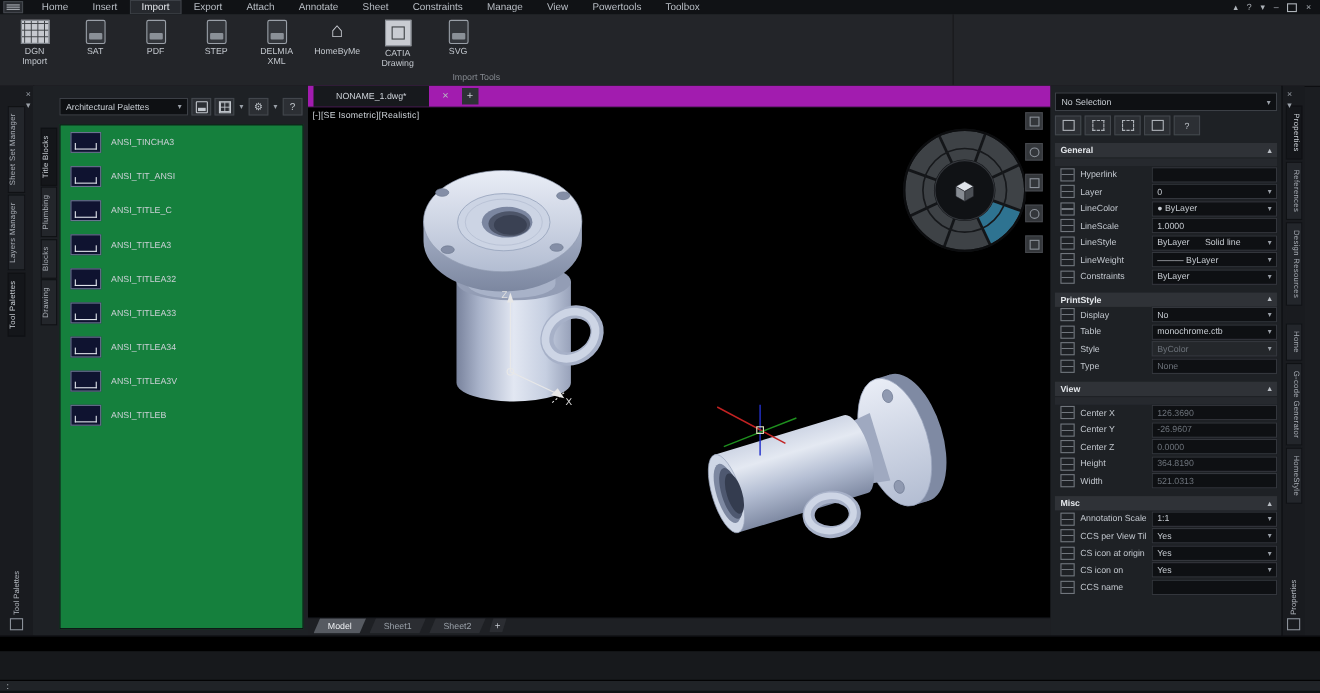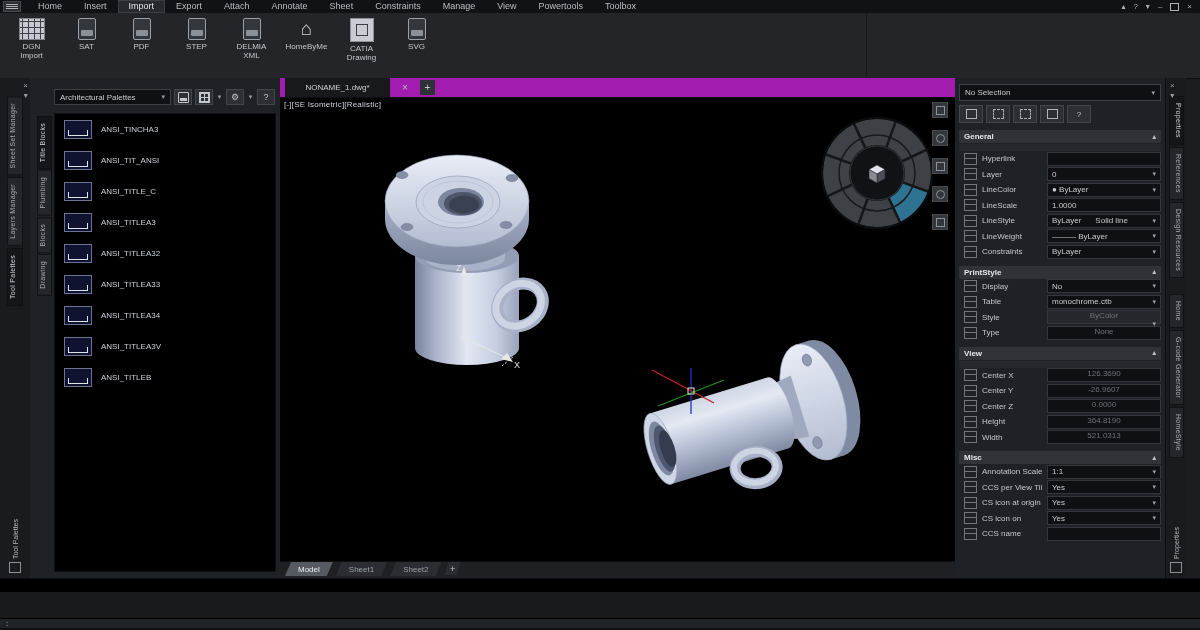--- a/index.html
+++ b/index.html
@@ -44,21 +44,21 @@
   .palette-header{position:absolute;left:24px;top:10px;right:5px;height:18px;display:flex;gap:3px;align-items:center;}
   .palette-dd{flex:1;height:16px;background:#0e1013;border:1px solid #3c4046;color:#c7ccd2;font-size:8px;display:flex;align-items:center;padding:0 5px;box-sizing:border-box;}
   .palette-dd .arrow{margin-left:auto;font-size:7px;color:#9aa0a8;}
   .pbtn{width:18px;height:16px;background:#2c2f34;border:1px solid #42464c;color:#c2c7cd;font-size:9px;display:flex;align-items:center;justify-content:center;box-sizing:border-box;}
   .pbtn .disk{width:9px;height:9px;border:1px solid #c2c7cd;border-radius:1px;position:relative;}
   .pbtn .disk i{position:absolute;left:1px;right:1px;bottom:1px;height:3px;background:#c2c7cd;}
   .pbtn .grid{width:9px;height:9px;background-image:linear-gradient(#c2c7cd 1px,transparent 1px),linear-gradient(90deg,#c2c7cd 1px,transparent 1px);background-size:4px 4px;border:1px solid #c2c7cd;}
   .mini-arrow{font-size:7px;color:#9aa0a8;width:7px;text-align:center;}
   .palette-tabs{position:absolute;left:7px;top:37px;width:17px;display:flex;flex-direction:column;}
   .palette-tabs .vtab{width:15px;font-size:7px;margin:1px 0 0;}
-  .palette-list{position:absolute;left:24px;top:35px;right:4px;bottom:6px;background:#000000;border:1px solid #0d0f12;}
+  .palette-list{position:absolute;left:24px;top:35px;right:4px;bottom:6px;background:#15803d;border:1px solid #0d0f12;}
   .pitem{height:31px;display:flex;align-items:center;gap:9px;padding-left:9px;}
   .pthumb{width:26px;height:17px;background:#0f1330;border:1px solid #6a7390;position:relative;flex:none;}
   .pthumb i{position:absolute;left:3px;right:3px;bottom:2px;height:5px;border:1px solid #dfe3ea;border-top:none;}
   .pitem-label{font-size:8px;color:#ccd1d7;}
   
   .viewport{position:absolute;left:280px;top:78px;width:675px;height:498px;}
   .doc-tabbar{height:19px;background:#a21caf;border-bottom:1px solid #0d0e11;display:flex;align-items:center;}
   .doc-tab{margin-left:5px;width:105px;height:19px;background:#17191d;color:#ced3d9;font-size:8px;display:flex;align-items:center;justify-content:center;}
   .doc-close{margin-left:12px;color:#b6bbc1;font-size:10px;}
   .doc-new{margin-left:12px;width:15px;height:15px;background:#2e3136;color:#c6cbd1;font-size:10px;display:flex;align-items:center;justify-content:center;}
@@ -83,21 +83,21 @@
   .sections{position:absolute;left:4px;right:4px;top:46px;}
   .sec-header{height:13px;background:#2f3237;color:#e3e6ea;font-weight:bold;display:flex;align-items:center;padding:0 5px;margin-top:6px;}
   .sec-header .arrow{margin-left:auto;font-size:7px;color:#b9bec4;}
   .sec-strip{height:7px;background:#26292e;margin-top:1px;}
   .prow{height:15.5px;display:flex;align-items:center;gap:5px;padding-left:5px;}
   .picon{width:11px;height:10px;border:1px solid #868c94;background:linear-gradient(180deg,transparent 45%,#868c94 45%,#868c94 55%,transparent 55%);flex:none;opacity:.8;}
   .plabel{flex:1;color:#c3c8cf;white-space:nowrap;overflow:hidden;}
   .pval{width:104px;height:12px;background:#0e1013;border:1px solid #33363c;color:#c7ccd2;display:flex;align-items:center;padding:0 4px;flex:none;}
   .pval .arrow{margin-left:auto;font-size:7px;color:#9aa0a8;}
   .pval .v2{margin-left:14px;}
-  .pval.dim{color:#6d737b;flex-direction:column;}
+  .pval.dim{color:#6d737b;}
   .pval.combo{background:#24272b;}
   
   .command{position:absolute;left:0;top:578px;width:1200px;height:52px;background:#1b1d21;}
   .cmd-titlebar{height:13px;background:#000000;display:flex;align-items:center;padding:17px 7px;font-size:8.5px;font-weight:bold;color:#d3d7dc;border-top:1px solid #0d0e11;gap:40px;}
   .cmd-icons{margin-left:auto;display:flex;gap:7px;font-size:8px;font-weight:normal;color:#9aa0a8;}
   .cmd-body{position:absolute;left:0;top:14px;right:0;height:26px;background:#17191c;}
   .cmd-input{position:absolute;left:0;top:41px;right:0;height:9px;background:#202327;font-size:8px;color:#c3c8ce;display:flex;align-items:center;padding-left:6px;}
   .cmd-edge{position:absolute;bottom:0;left:0;width:100%;height:2px;background:#0f1113;}
 </style>
 </head>
@@ -176,20 +176,21 @@
         <span class="rlabel">CATIA
 Drawing</span>
       </div>
       <div class="rtool">
         <span class="ricon icon-file">
             <i></i>
           </span>
         <span class="rlabel">SVG</span>
       </div>
     </div>
+    <div class="ribbon-group-label">Import Tools</div>
     <div class="ribbon-divider"></div>
   </div>
 
   <div class="left-rail">
     <div class="rail-ctrl">
       <span>×</span>
       <span>▾</span>
     </div>
     <div class="rail-tabs">
       <div class="vtab">Sheet Set Manager</div>

